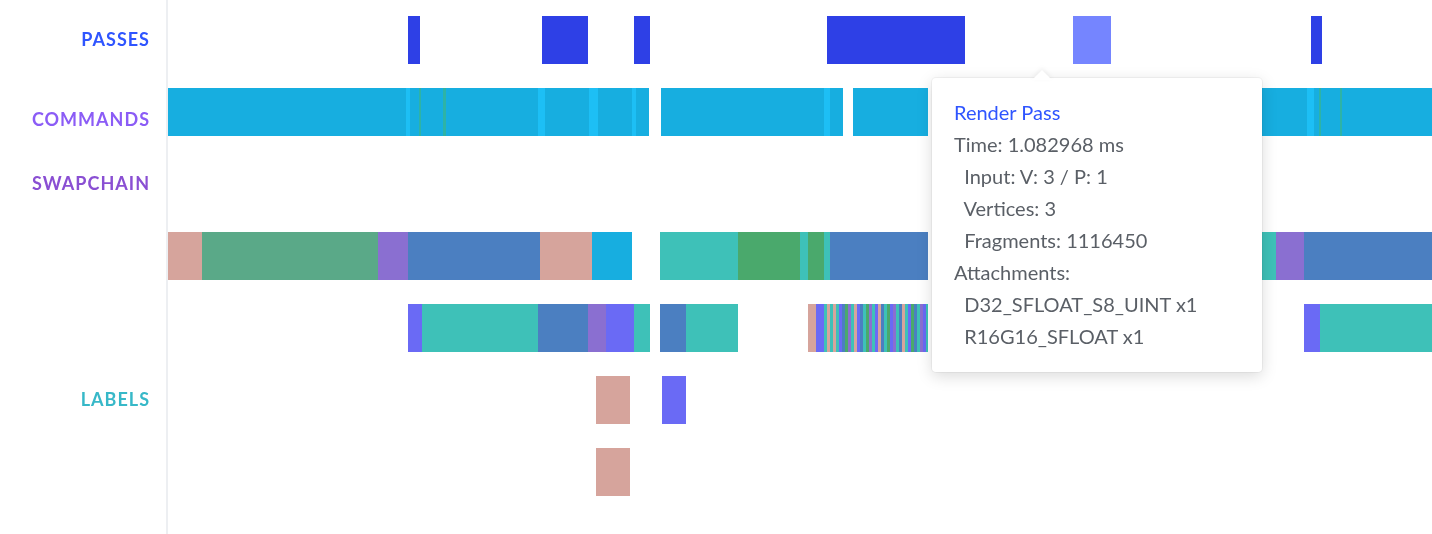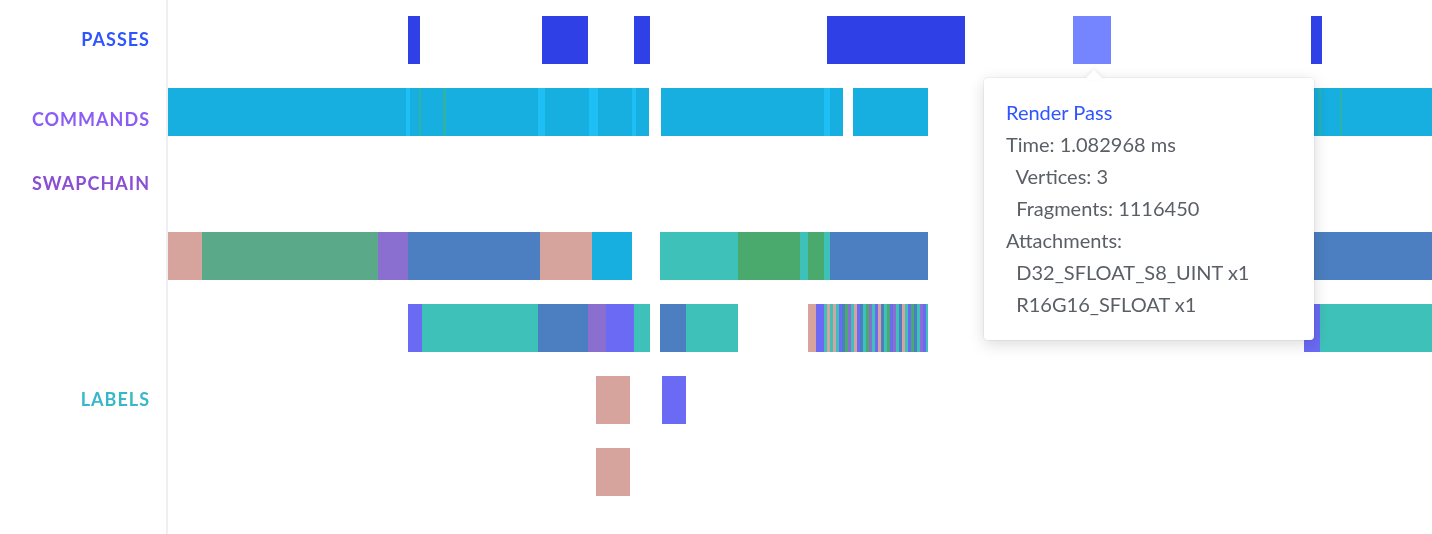--- a/index.html
+++ b/index.html
@@ -157,22 +157,23 @@
       <div class="seg" style="left: 1152px; width: 112px; background: rgb(62, 193, 184);"></div>
     </div>
   <div class="track" id="track-labels3" style="top:376px; height:48px;">
       <div class="seg" style="left: 428px; width: 34px; background: rgb(214, 164, 156);"></div>
       <div class="seg" style="left: 494px; width: 24px; background: rgb(106, 106, 245);"></div>
     </div>
   <div class="track" id="track-labels4" style="top:448px; height:48px;">
       <div class="seg" style="left: 428px; width: 34px; background: rgb(214, 164, 156);"></div>
     </div>
 
-  <div class="tooltip" style="left:984px; top:78px; width:330px;">
+  <div class="tooltip" style="left:932px; top:78px; width:330px;">
     <a class="link" href="#">Render Pass</a>
     <div class="line"><span>Time: </span><span>1.082968 ms</span></div>
+    <div class="line"><span>  Input: </span><span>V: 3 / P: 1</span></div>
     <div class="line"><span>  Vertices: </span><span>3</span></div>
     <div class="line"><span>  Fragments: </span><span>1116450</span></div>
     <div class="line">Attachments:</div>
     <div class="line">  D32_SFLOAT_S8_UINT x1</div>
     <div class="line">  R16G16_SFLOAT x1</div>
   </div>
 </div>
 
 </body></html>

